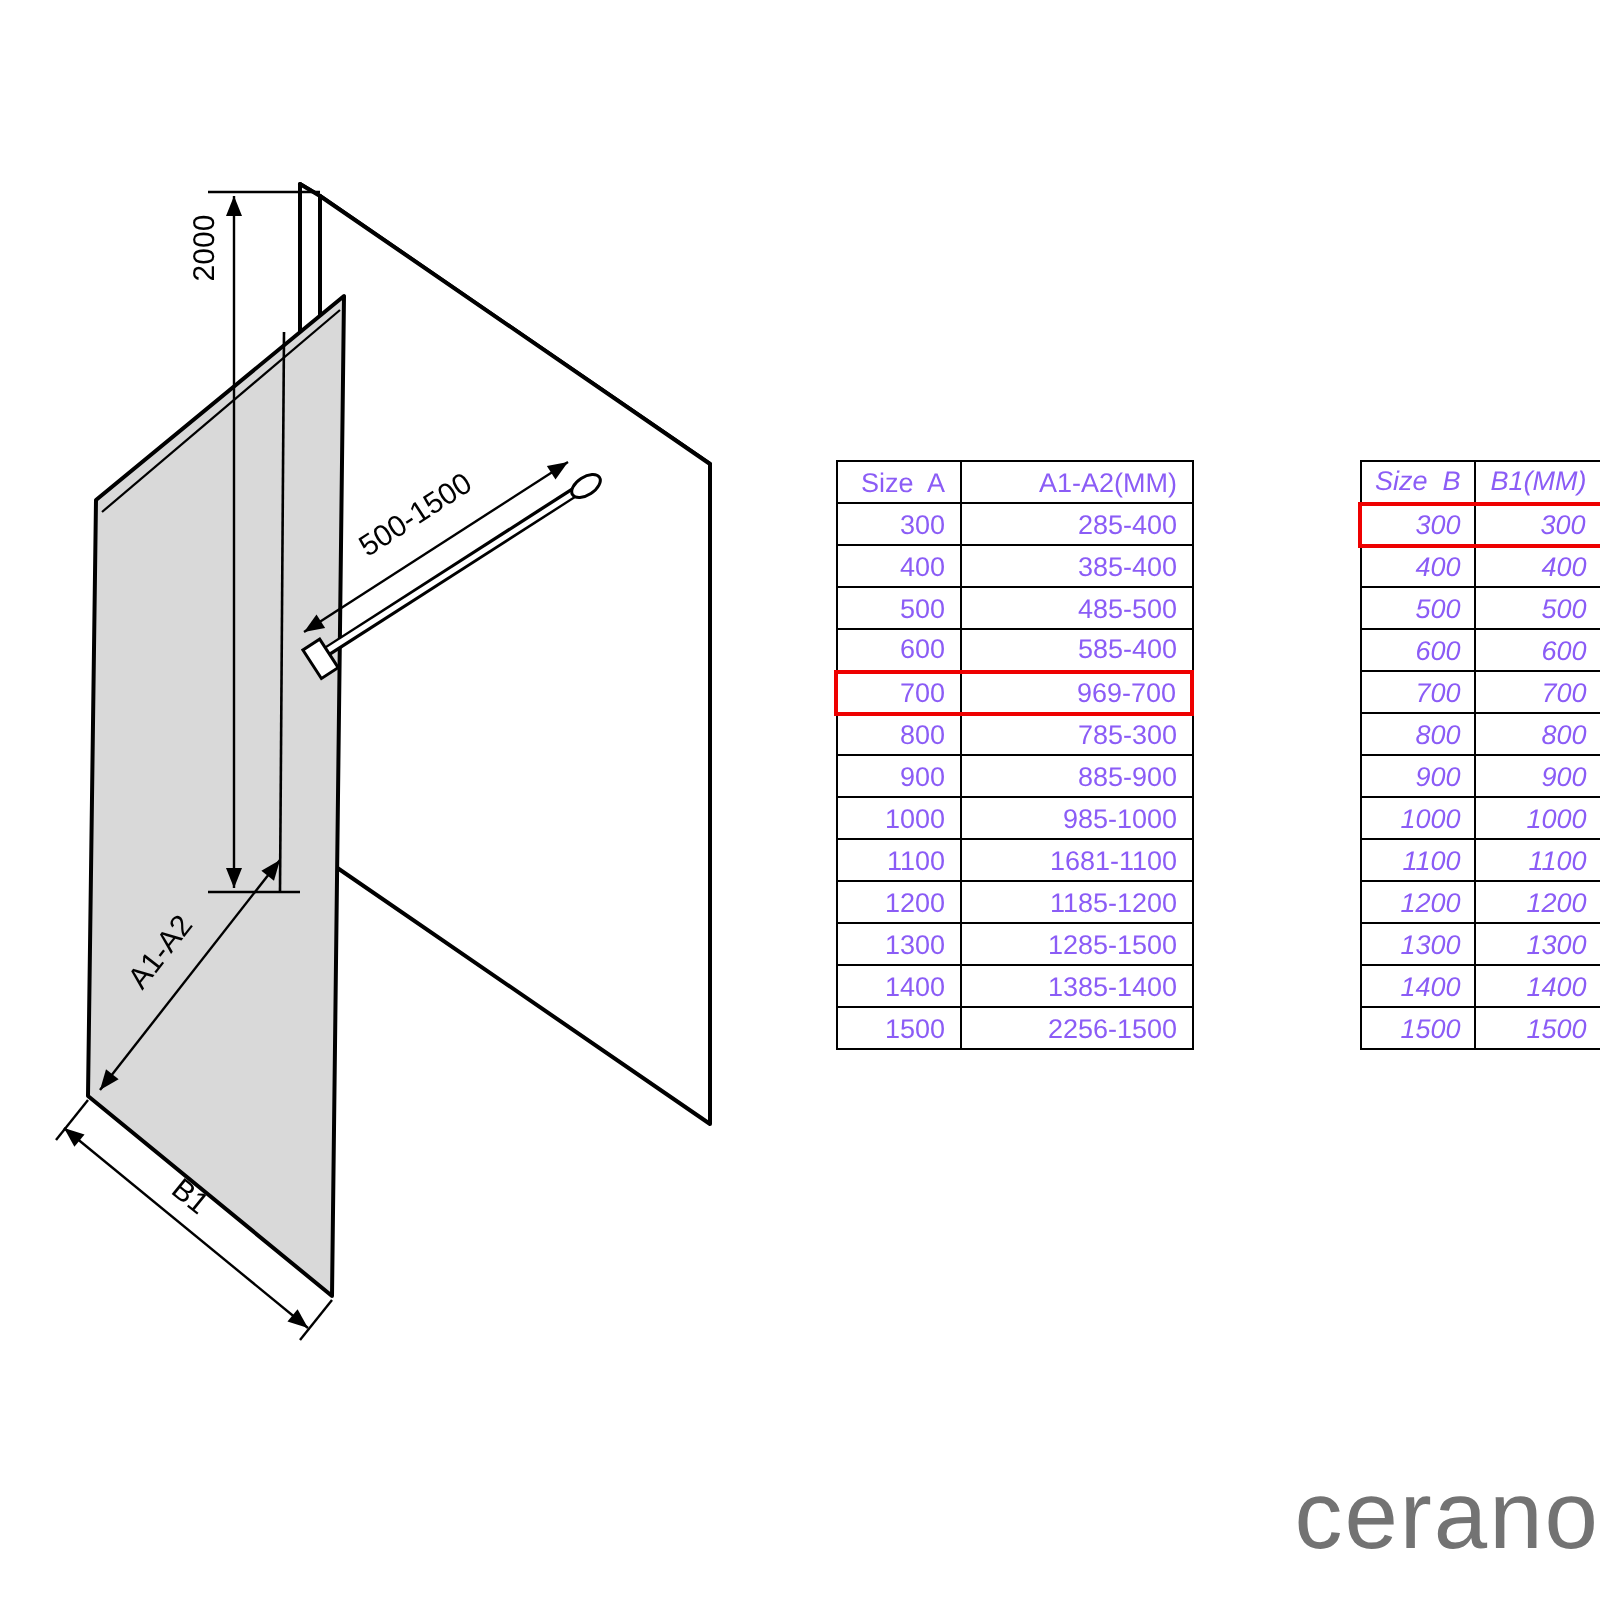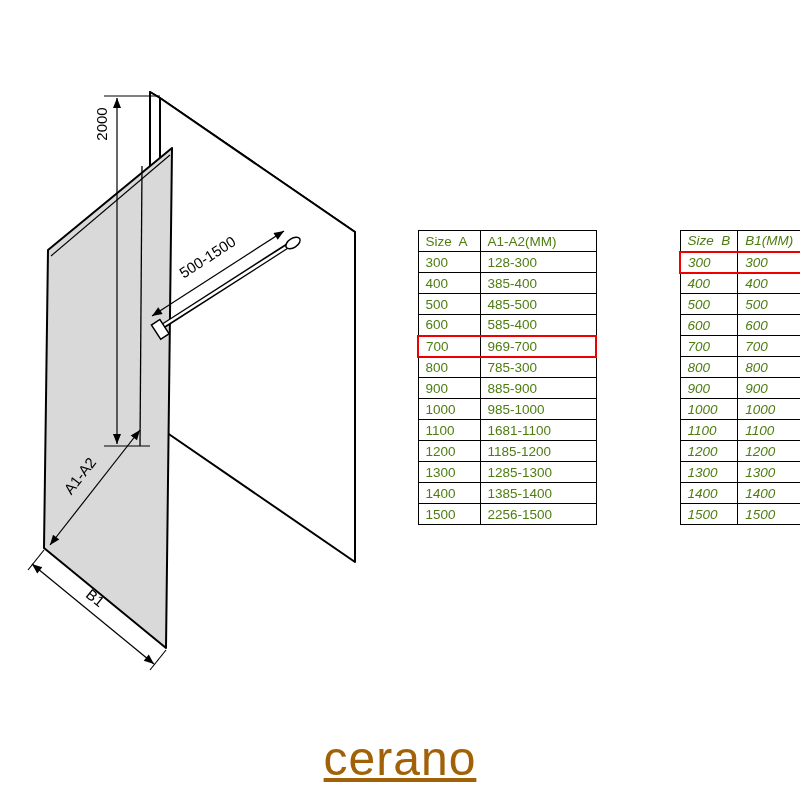--- a/index.html
+++ b/index.html
@@ -7,33 +7,33 @@
   .canvas { position:relative; width:800px; height:800px; background:#fff; overflow:hidden; }
 
   .diagram { position:absolute; left:20px; top:80px; }
   svg text { font-family:"Liberation Sans", sans-serif; font-size:15px; fill:#000; }
 
   .spec-table { position:absolute; background:#fff; }
   .table-a { left:417px; top:230px; }
   .table-b { left:679px; top:230px;font-style:italic; }
   table { border-collapse:collapse; background:#fff; }
   th, td {
-    border:1px solid #000; font-weight:400; font-size:13.5px; color:#4d7c0f;
-    text-align:left; height:21px; padding:0 7px; white-space:pre;
+    border:1px solid #000; font-weight:400; font-size:13.5px; color:#8b5cf6;
+    text-align:right; height:21px; padding:0 7px; white-space:pre;
   }
   .table-a th:first-child, .table-a td:first-child { min-width:62px; }
   .table-a th:last-child,  .table-a td:last-child  { min-width:116px; }
   .table-b th, .table-b td { min-width:52px; }
   tr.highlight td { border-top:2px solid #ee0000; border-bottom:2px solid #ee0000; }
   tr.highlight td:first-child { border-left:2px solid #ee0000; }
   tr.highlight td:last-child  { border-right:2px solid #ee0000; }
 
   .brand {
-    position:absolute; left:0; top:731px; width:800px; text-align:center;
-    font-size:48px; letter-spacing:1px; color:#a16207; font-weight:400;text-decoration:underline;
+    position:absolute; left:0; top:731px; width:800px; text-align:right;
+    font-size:48px; letter-spacing:1px; color:#737373; font-weight:400;
   }
 </style>
 </head>
 <body>
 
 <div class="canvas">
 
   <svg class="diagram" width="360" height="600" viewBox="0 0 360 600">
     <defs>
       <marker id="arrE" viewBox="0 0 12 12" refX="11" refY="6" markerWidth="12" markerHeight="12" orient="auto" markerUnits="userSpaceOnUse">
@@ -90,21 +90,21 @@
     <table>
       <thead>
         <tr>
           <th>Size  A</th>
           <th>A1-A2(MM)</th>
         </tr>
       </thead>
       <tbody>
           <tr>
             <td>300</td>
-            <td>128-300</td>
+            <td>285-400</td>
           </tr>
           <tr>
             <td>400</td>
             <td>385-400</td>
           </tr>
           <tr>
             <td>500</td>
             <td>485-500</td>
           </tr>
           <tr>
@@ -130,21 +130,21 @@
           <tr>
             <td>1100</td>
             <td>1681-1100</td>
           </tr>
           <tr>
             <td>1200</td>
             <td>1185-1200</td>
           </tr>
           <tr>
             <td>1300</td>
-            <td>1285-1300</td>
+            <td>1285-1500</td>
           </tr>
           <tr>
             <td>1400</td>
             <td>1385-1400</td>
           </tr>
           <tr>
             <td>1500</td>
             <td>2256-1500</td>
           </tr>
         </tbody>

